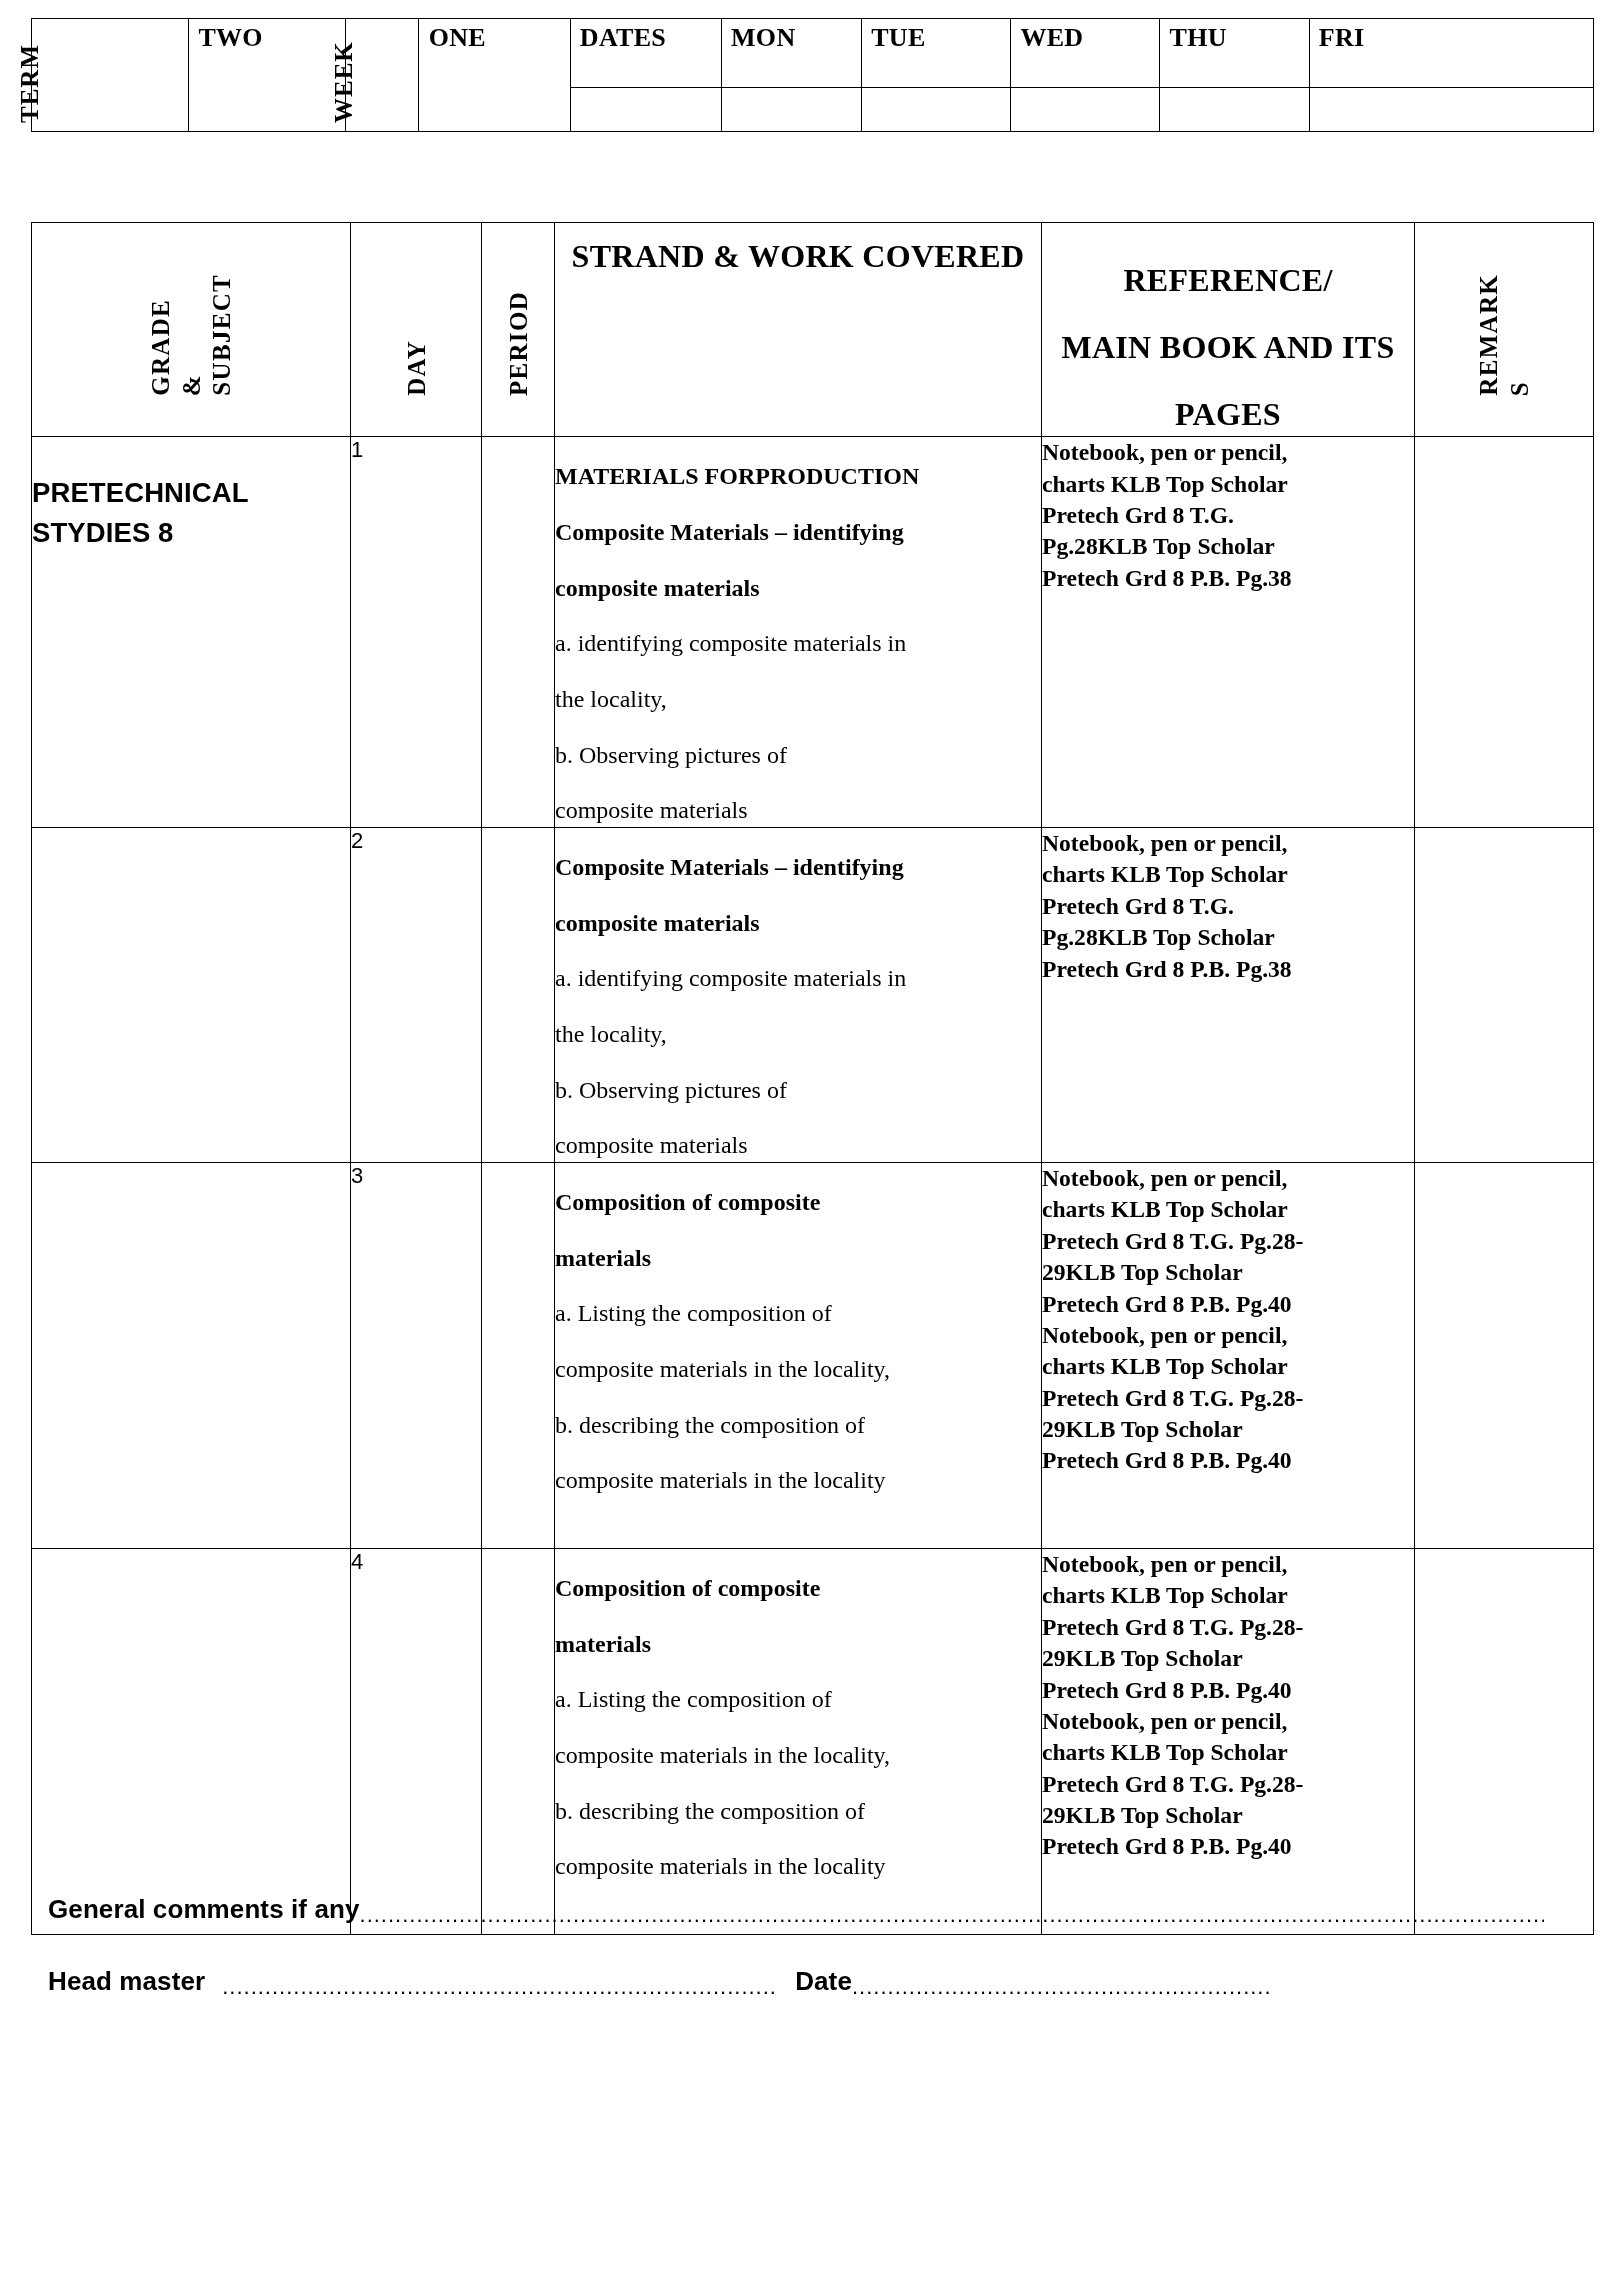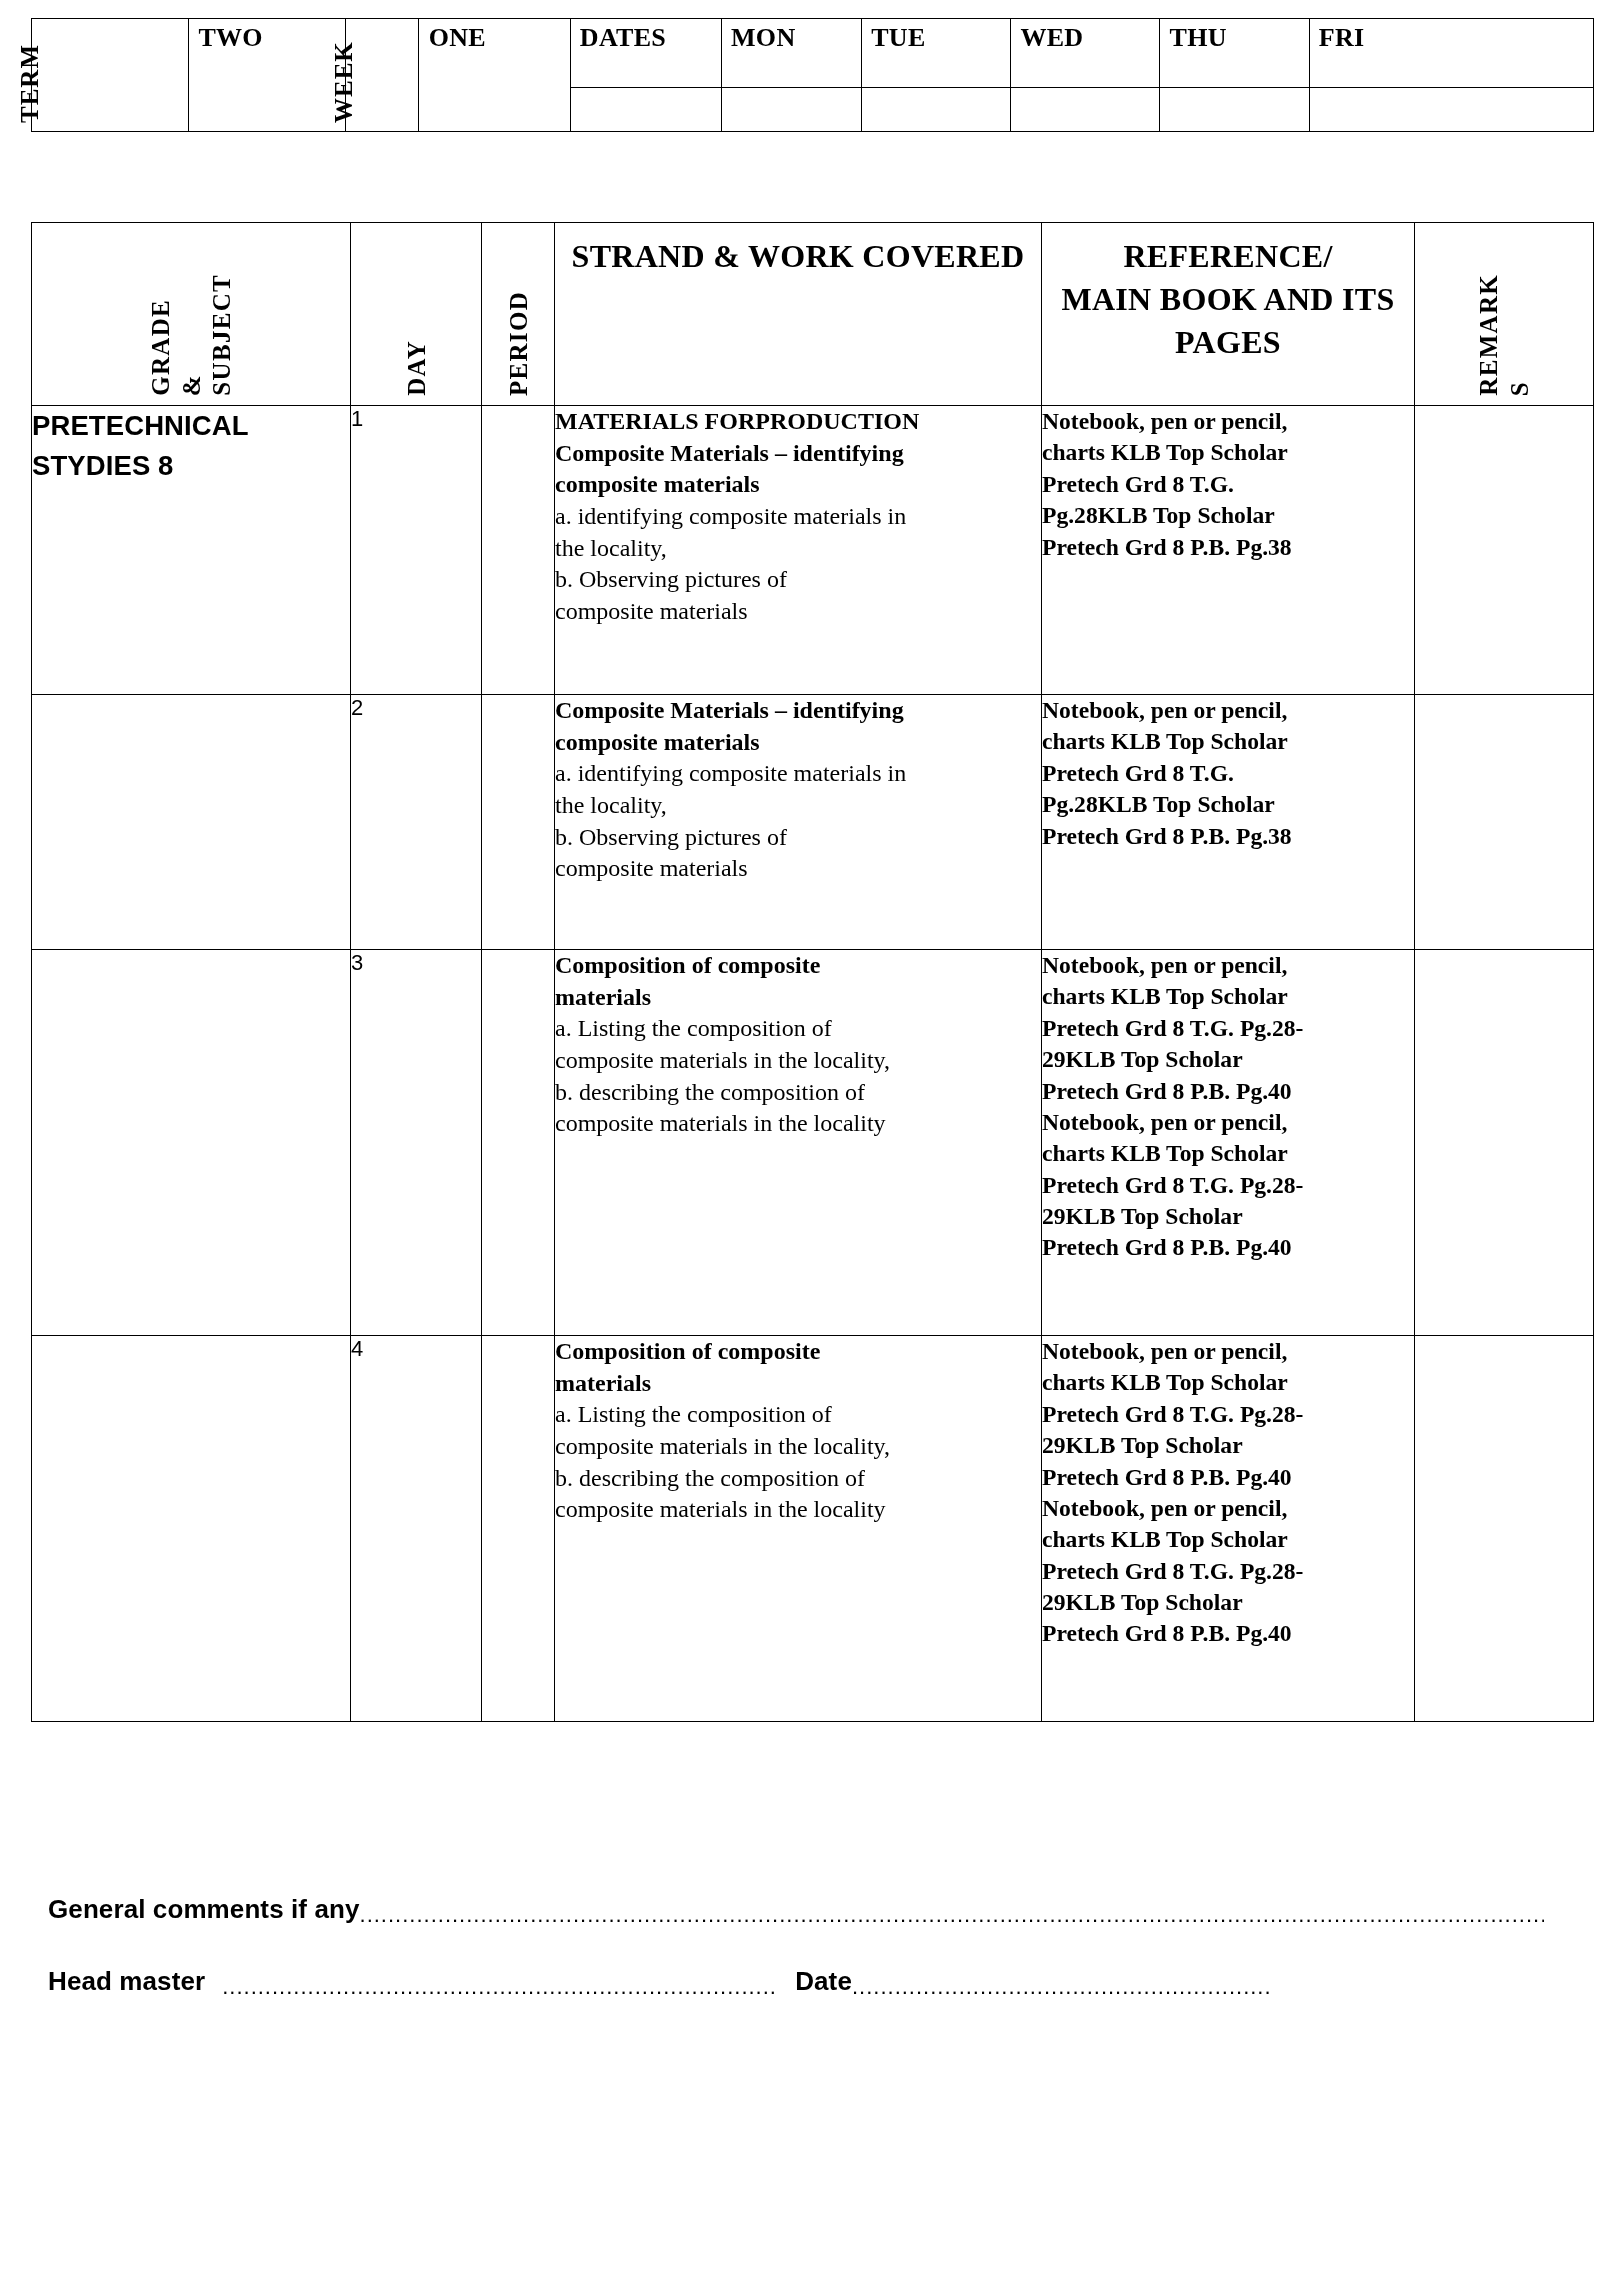--- a/index.html
+++ b/index.html
@@ -125,20 +125,21 @@
   
   .subject-cell {
     padding: 9.2px 6.5px 6.5px 9.2px;
   }
   .subject-text {
     font-family: "Liberation Sans", sans-serif;
     font-weight: bold;
     font-size: 27.5px;
     line-height: 1.45;
     letter-spacing: 0.1px;
+    margin-top: 36px;
   }
   .day-cell {
     padding: 7.9px 0 0 9.2px;
     font-family: "Liberation Sans", sans-serif;
     font-size: 22px;
     line-height: 1.2;
   }
   .period-cell { padding: 0; }
   .remarks-cell { padding: 0; }
 
@@ -148,21 +149,21 @@
     font-size: 24px;
     line-height: 1.32;
   }
   .strand-heading {
     font-weight: bold;
   }
   .strand-body {
     font-weight: normal;
     font-family: Liberation Serif, serif;
   }
-  .strand-line { display: block; }
+  .strand-line { display: block; margin-top: 24px; }
 
   .ref-cell {
     padding: 7.9px 9.2px 9.2px 10.5px;
     font-family: "Liberation Serif", serif;
     font-size: 23.6px;
     line-height: 1.33;
   }
   .ref-line { display: block; font-weight: bold; }
 
   

